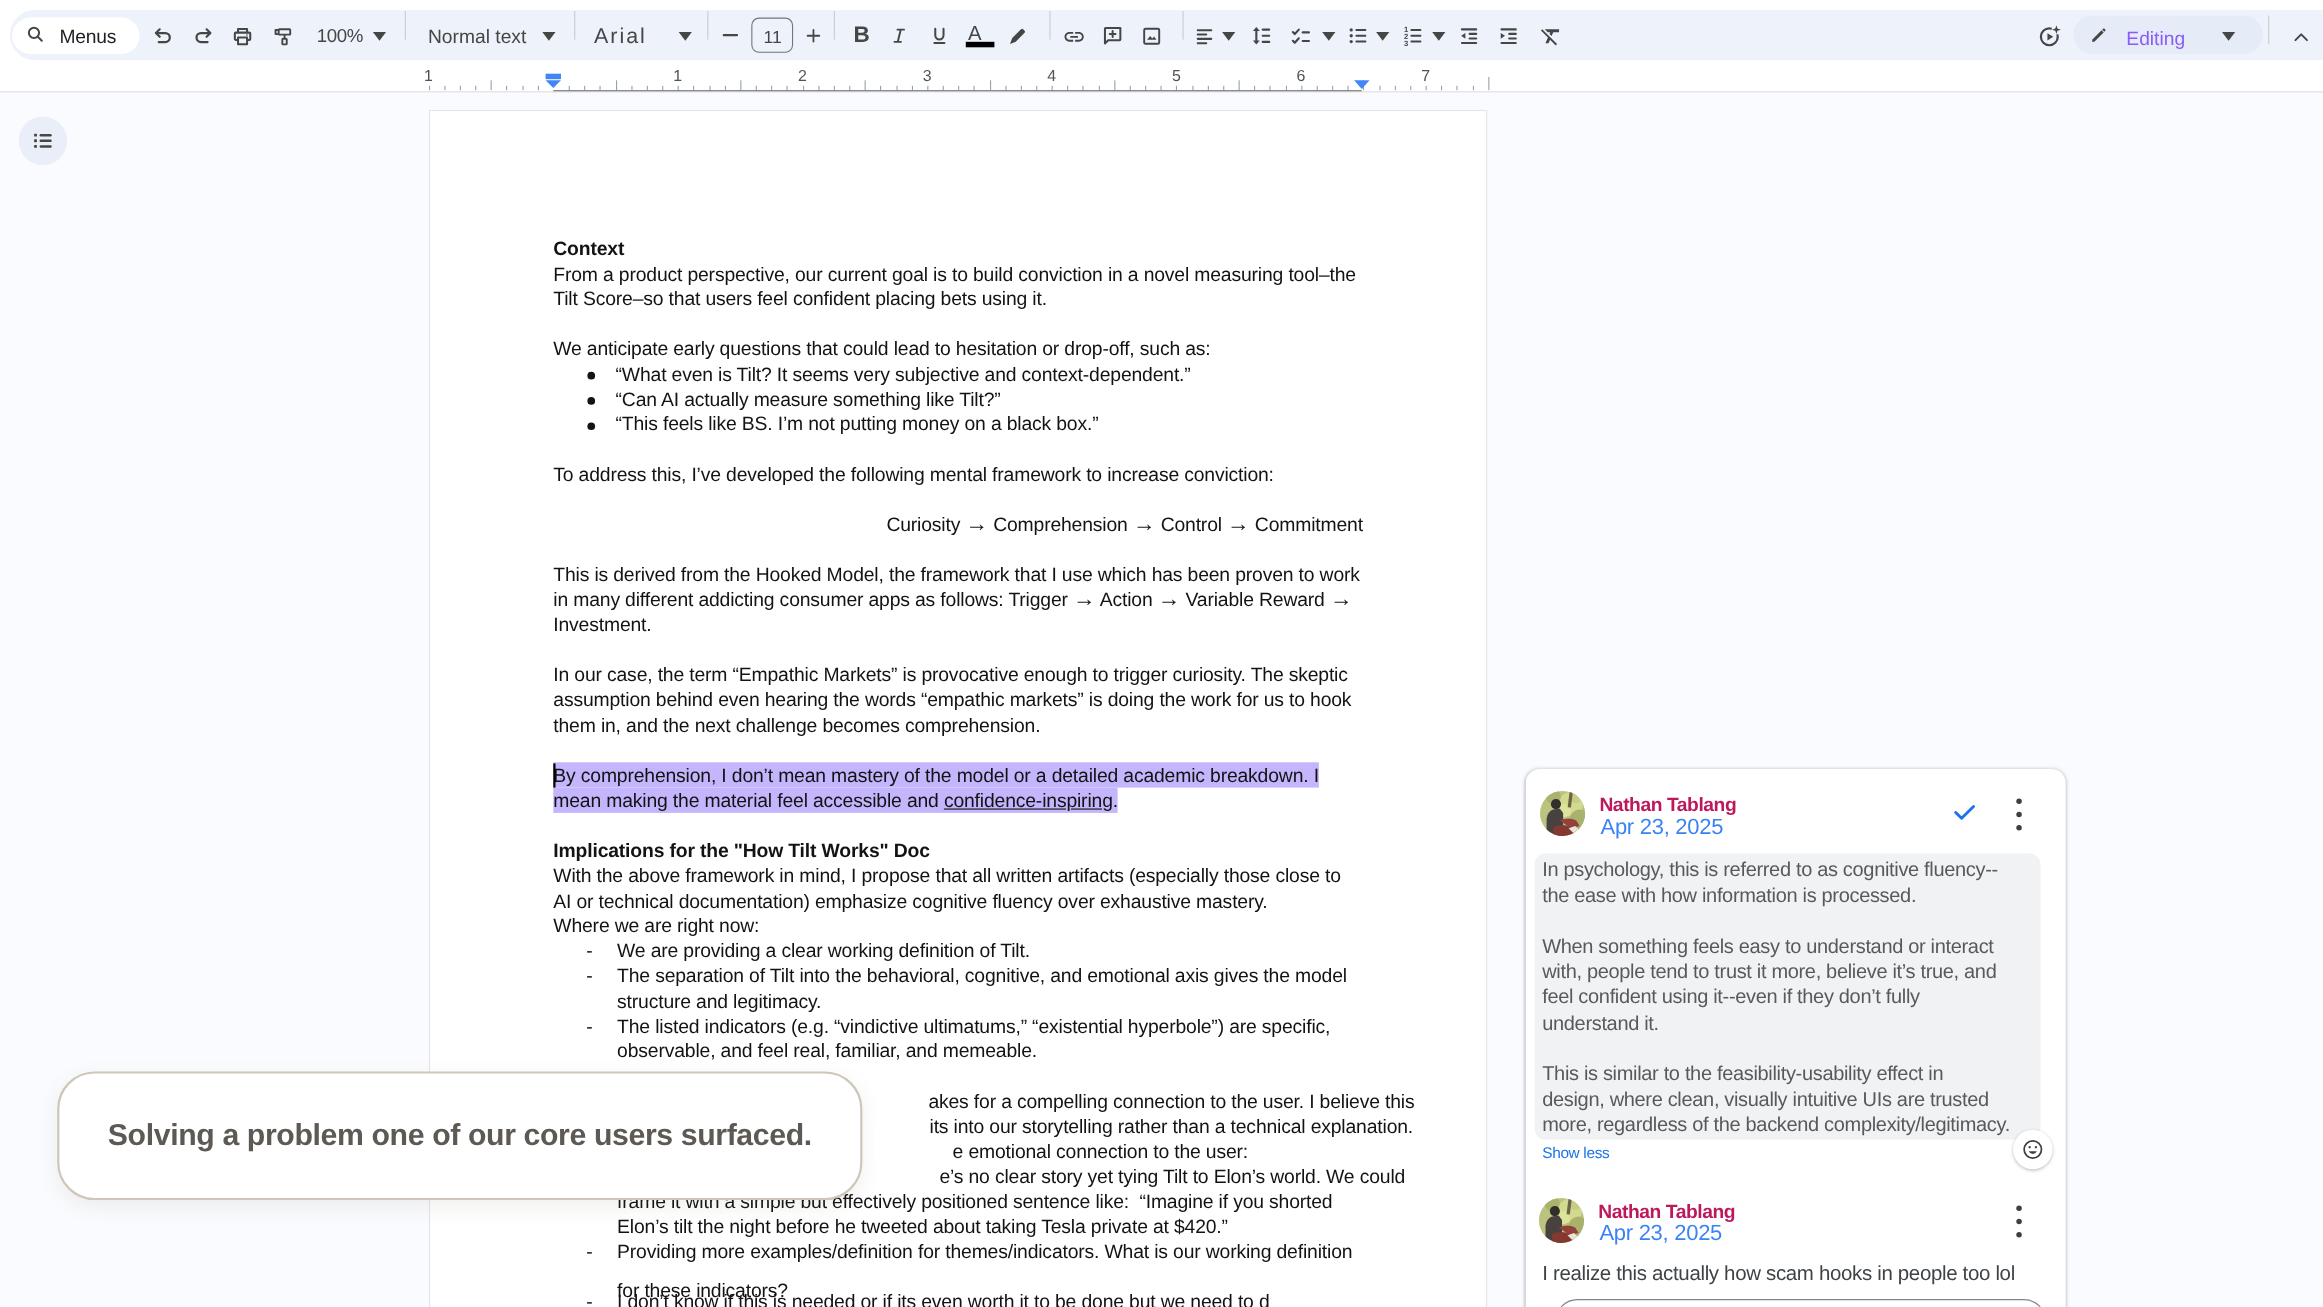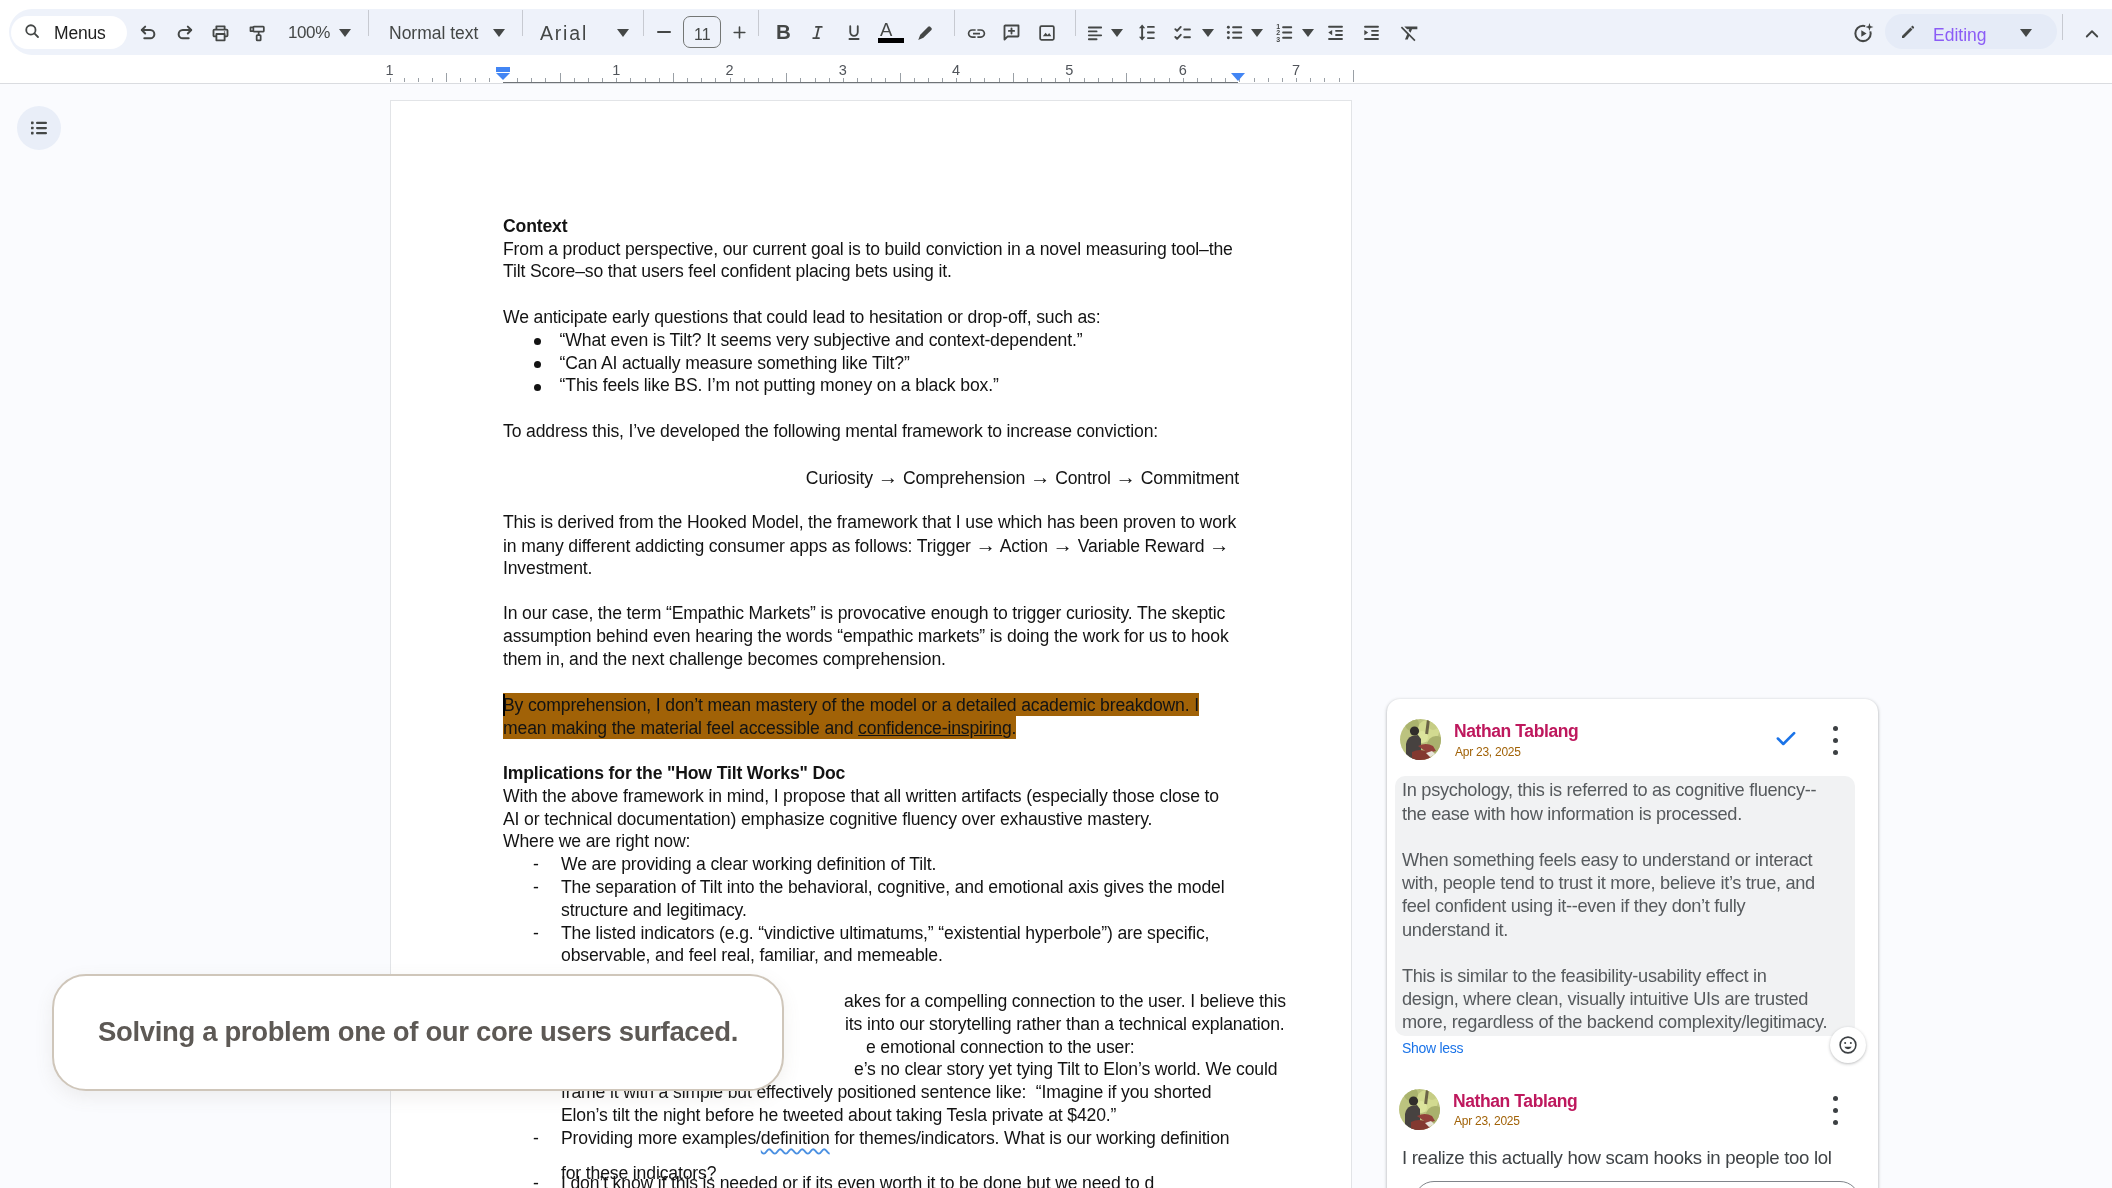--- a/index.html
+++ b/index.html
@@ -12,31 +12,31 @@
 #menus{position:absolute;left:11px;top:15.5px;width:116px;height:33px;background:#fff;border-radius:17px}
 #ruler{position:absolute;left:0;top:55px;width:2112px;height:29px;background:#fff}
 .tick{position:absolute;width:1px;background:#9aa0a6}
 .rnum{position:absolute;font-size:14.5px;color:#50545a;transform:translateX(-50%)}
 #page{position:absolute;left:390px;top:100px;width:962px;height:1200px;background:#fff;border:1px solid #e2e4e7}
 .L{position:absolute;font-size:17.6px;line-height:22.8px;letter-spacing:-0.15px;color:#131313;white-space:pre}
 .B{font-weight:bold}
 .C{left:504px;width:735px;text-align:right}
 .dot{display:inline-block;width:7px;height:7px;border-radius:4px;background:#131313;margin-right:19.1px;position:relative;top:-0.8px}
 .dash{display:inline-block;width:28px}
-.hl{background:#a16207;padding:1.8px 0 1.4px}
+.hl{background:#c4b5fd;padding:1.8px 0 1.4px}
 .ar{font-size:20.5px;letter-spacing:0}
 .ul{text-decoration:underline;text-underline-offset:2px}
-.wavy{text-decoration:underline;text-decoration-style:wavy;text-decoration-color:#4a90e2;text-decoration-thickness:1.5px;text-underline-offset:4px}
+.wavy{text-decoration-style:wavy;text-decoration-color:#4a90e2;text-decoration-thickness:1.5px;text-underline-offset:4px}
 #caret{position:absolute;left:503px;top:694px;width:1.6px;height:22px;background:#000}
 #tooltip{position:absolute;left:52px;top:974px;width:732px;height:117px;background:#fff;border:2px solid #cfc6ba;border-radius:34px;box-shadow:0 6px 18px rgba(120,110,90,.10)}
 #tooltip div{position:absolute;left:0;right:0;top:40px;text-align:center;font-size:27.5px;font-weight:bold;color:#5d5955;letter-spacing:-.35px;white-space:pre}
 #card{position:absolute;left:1387px;top:699px;width:491px;height:560px;background:#fff;border-radius:13px;box-shadow:0 1px 3px 1px rgba(60,64,67,.18),0 1px 2px rgba(60,64,67,.22)}
 .av{position:absolute;width:41px;height:41px;border-radius:50%;overflow:hidden}
 .nm{position:absolute;font-size:17.5px;letter-spacing:-0.4px;line-height:20px;font-weight:bold;color:#be185d;white-space:pre}
-.dt{position:absolute;font-size:12px;letter-spacing:-0.25px;line-height:20px;color:#a16207;white-space:pre}
+.dt{position:absolute;font-size:20px;letter-spacing:-0.25px;line-height:20px;color:#3b82f6;white-space:pre}
 #qbox{position:absolute;left:1395px;top:776px;width:460px;height:260px;background:#f1f2f3;border-radius:10px}
 #qtxt{position:absolute;left:1402px;top:779.4px;font-size:18.2px;letter-spacing:-0.3px;line-height:23.2px;color:#565a5d;white-space:pre}
 #showless{position:absolute;left:1402px;top:1038.4px;font-size:14px;letter-spacing:-0.3px;line-height:20px;color:#1a73e8}
 #emojibtn{position:absolute;left:1830px;top:1027px;width:36px;height:36px;background:#fff;border-radius:50%;box-shadow:0 1px 3px rgba(60,64,67,.35)}
 #c2txt{position:absolute;left:1402px;top:1145.5px;font-size:18.6px;letter-spacing:-0.3px;line-height:23px;color:#3f4346;white-space:pre}
 #replybox{position:absolute;left:1414px;top:1181px;width:446px;height:40px;border:1.5px solid #80848a;border-radius:21px;background:#fff}
 .dots3 i{position:absolute;width:5.2px;height:5.2px;border-radius:50%;background:#3c4043;left:0}
 .ic{position:absolute}
 </style></head>
 <body>

